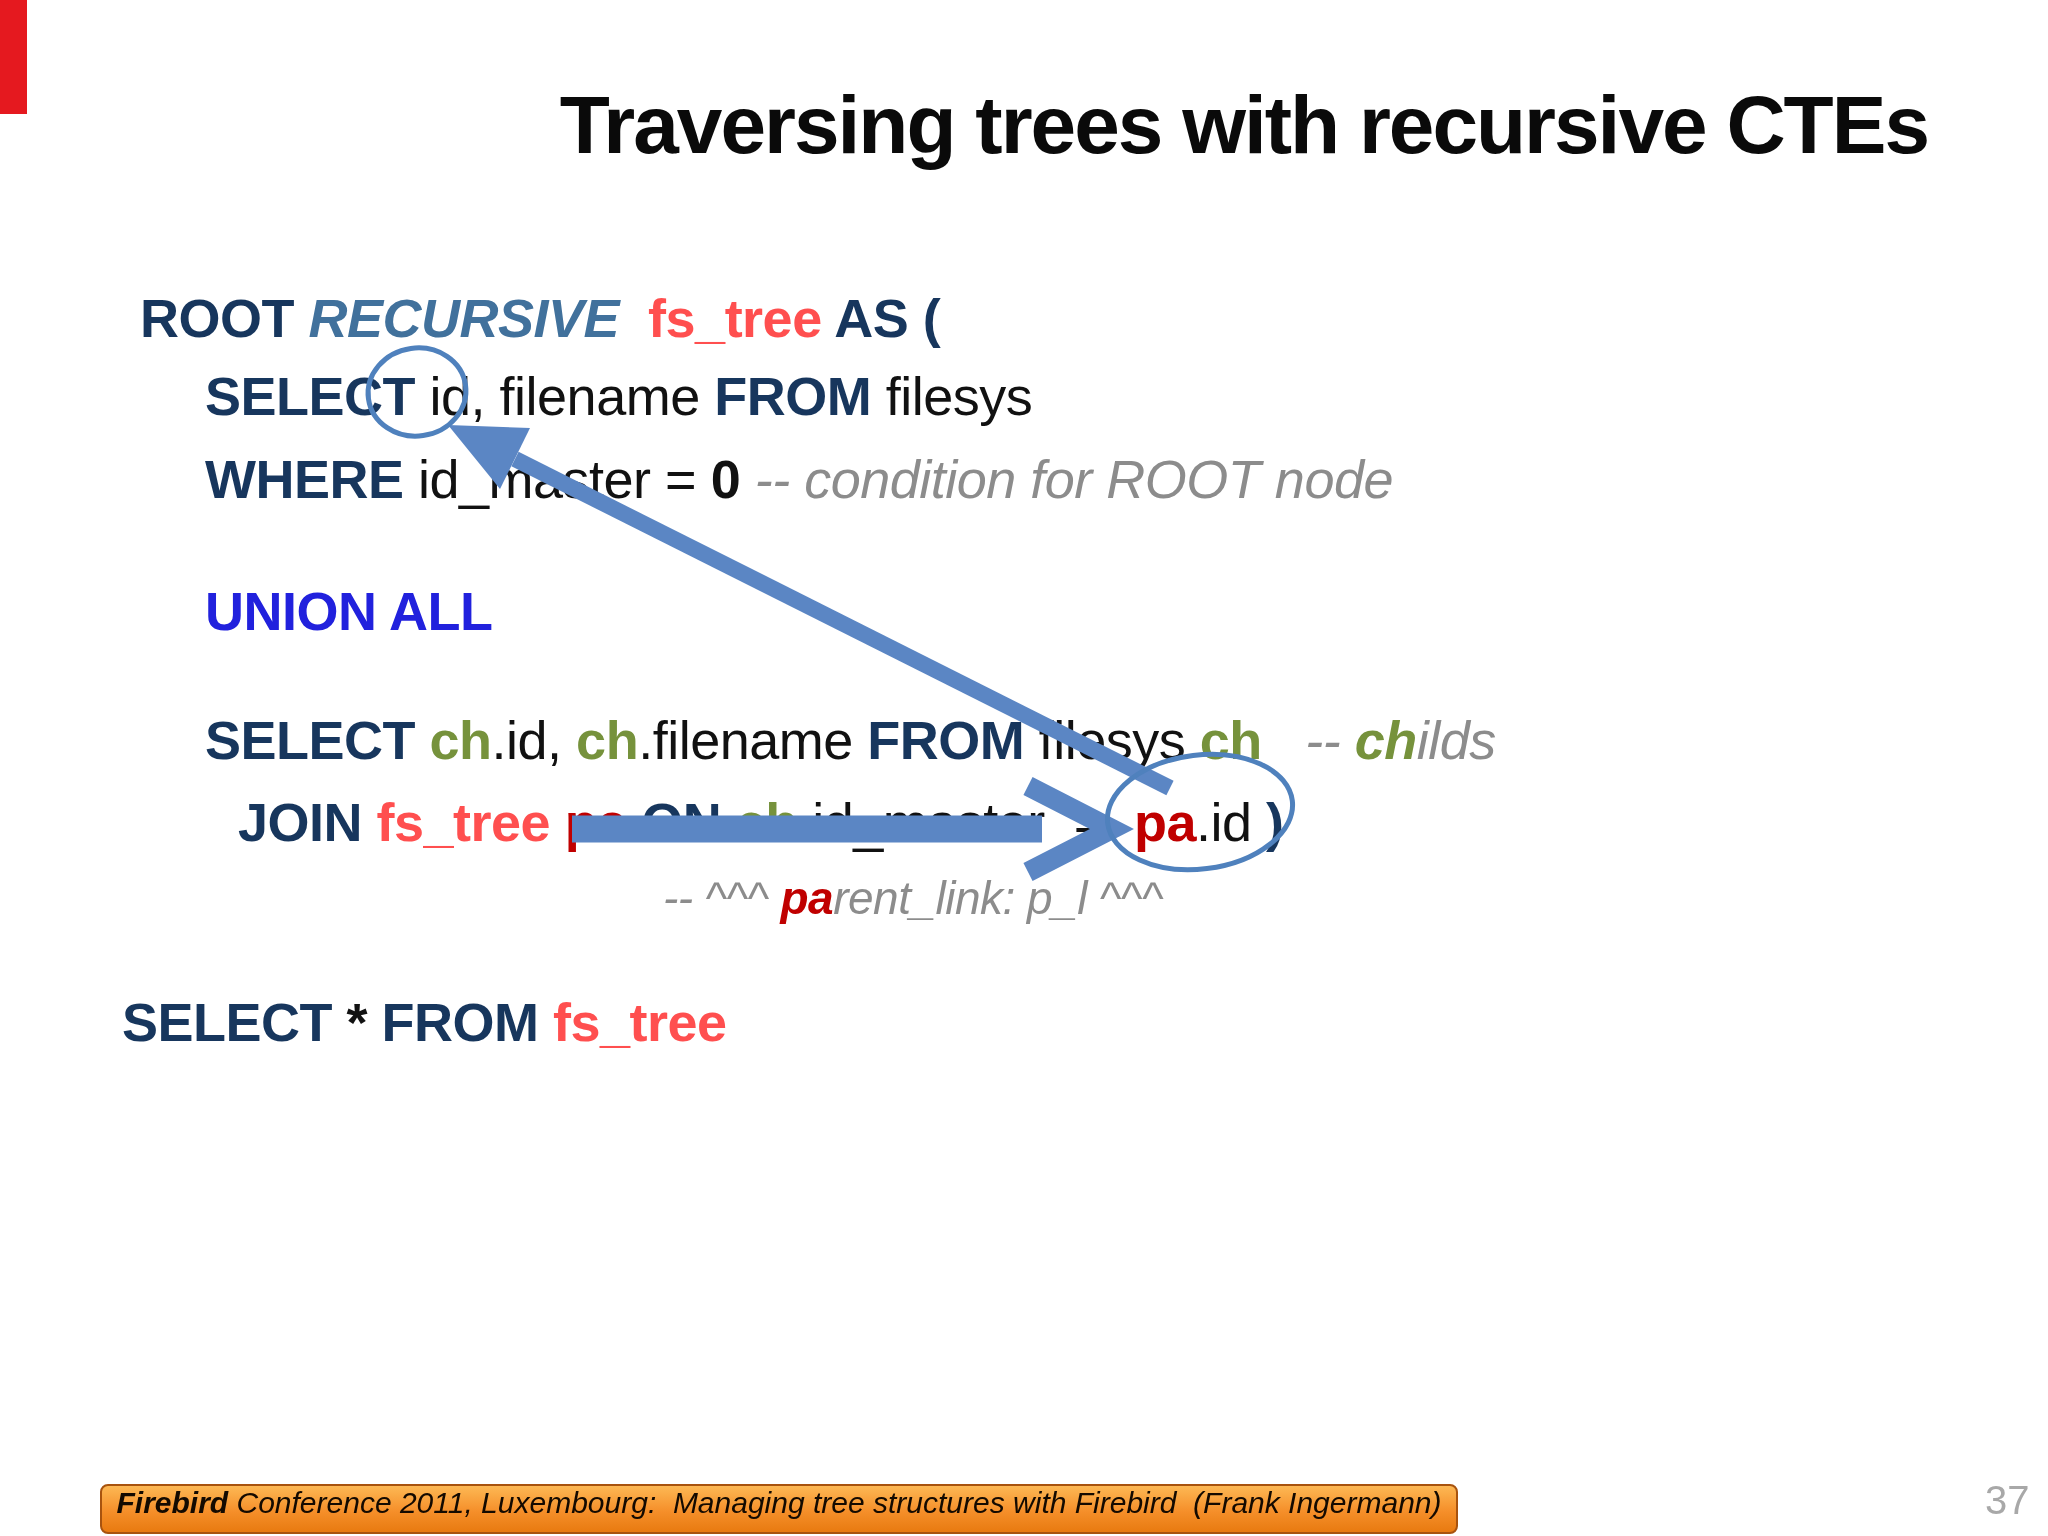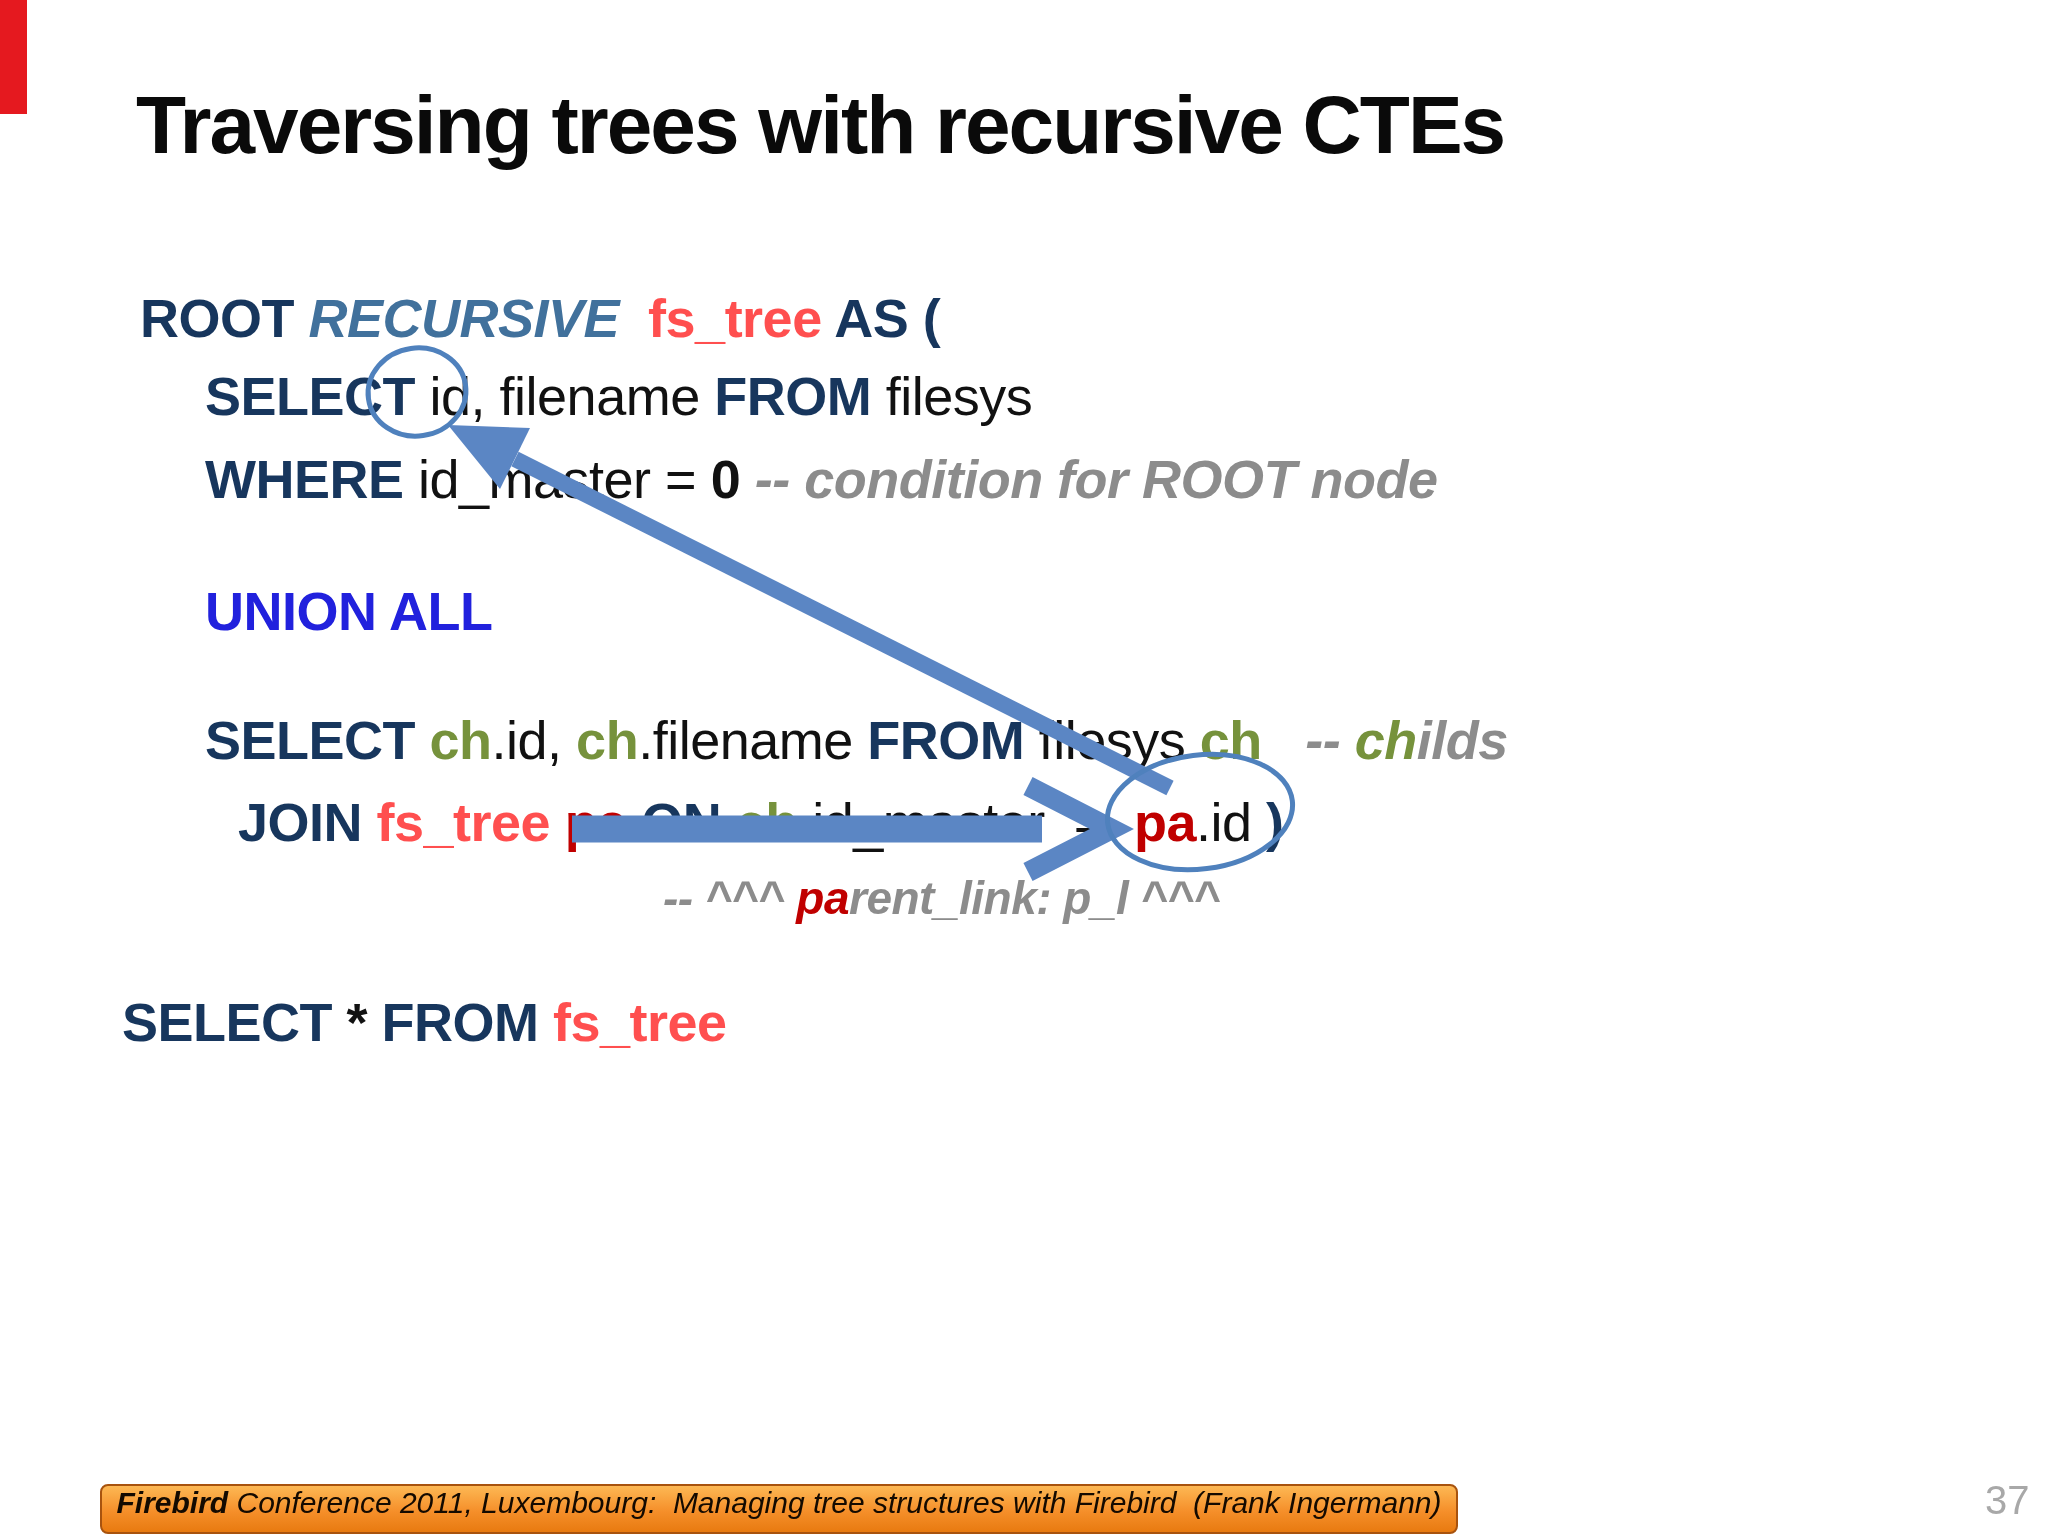--- a/index.html
+++ b/index.html
@@ -10,34 +10,34 @@
     --banner-border:#a8530e; --pagenum:#a8a8a8;
   }
   *{margin:0;padding:0;box-sizing:border-box;}
   html,body{width:2048px;height:1536px;}
   body{
     position:relative;background:#ffffff;overflow:hidden;
     font-family:"Liberation Sans","DejaVu Sans",sans-serif;
   }
   .red-bar{position:absolute;left:0;top:0;width:27px;height:114px;background:var(--red-bar);}
   .title{
-    position:absolute;left:136px;top:78px;width:1800px;
-    font-size:82px;font-weight:700;color:#0a0a0a;letter-spacing:-2px;white-space:nowrap;
+    position:absolute;left:128px;top:78px;width:1800px;
+    font-size:82px;font-weight:700;color:#0a0a0a;letter-spacing:-2px;white-space:nowrap;text-align:right;
   }
   .code-line{
     position:absolute;font-size:54px;line-height:1.12;white-space:pre;color:var(--ink);
     letter-spacing:-0.5px;
   }
   .sg-kw{color:var(--navy);font-weight:700;}
   .sg-rec{color:var(--steel);font-weight:700;font-style:italic;}
   .sg-tbl{color:var(--coral);font-weight:700;}
   .sg-plain{color:var(--ink);font-weight:400;}
   .sg-num{color:var(--ink);font-weight:700;}
   .sg-star{color:var(--ink);font-weight:700;}
-  .sg-cmt{color:var(--gray);font-weight:700;font-style:italic;}
+  .sg-cmt{color:var(--gray);font-weight:400;font-style:italic;}
   .sg-ch{color:var(--green);font-weight:700;}
   .sg-pa{color:var(--darkred);font-weight:700;}
   .sg-cmt-ch{color:var(--green);font-weight:700;font-style:italic;}
   .sg-cmt-pa{color:var(--darkred);font-weight:700;font-style:italic;}
   .sg-union{color:var(--blue);font-weight:700;}
   .overlay{position:absolute;left:0;top:0;width:2048px;height:1536px;pointer-events:none;}
   .banner{
     position:absolute;left:100px;top:1484px;width:1358px;height:50px;
     background:linear-gradient(to bottom,var(--banner-top) 0%,var(--banner-mid) 55%,var(--banner-bot) 100%);
     border:2px solid var(--banner-border);border-radius:8px;

